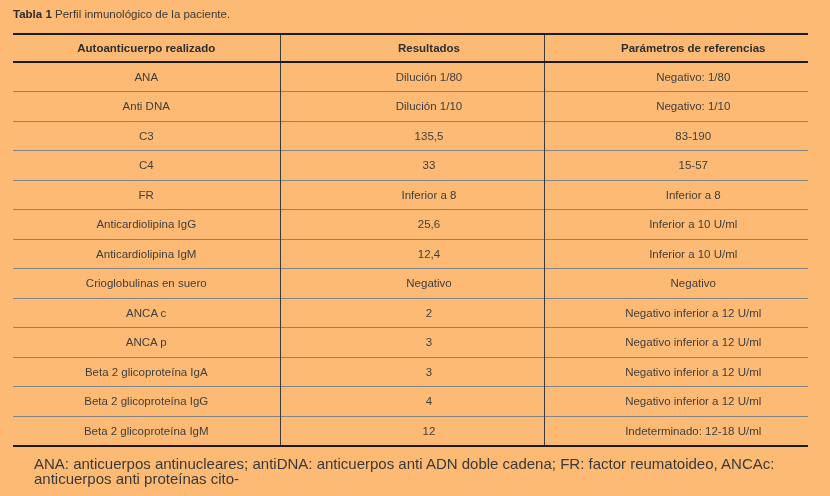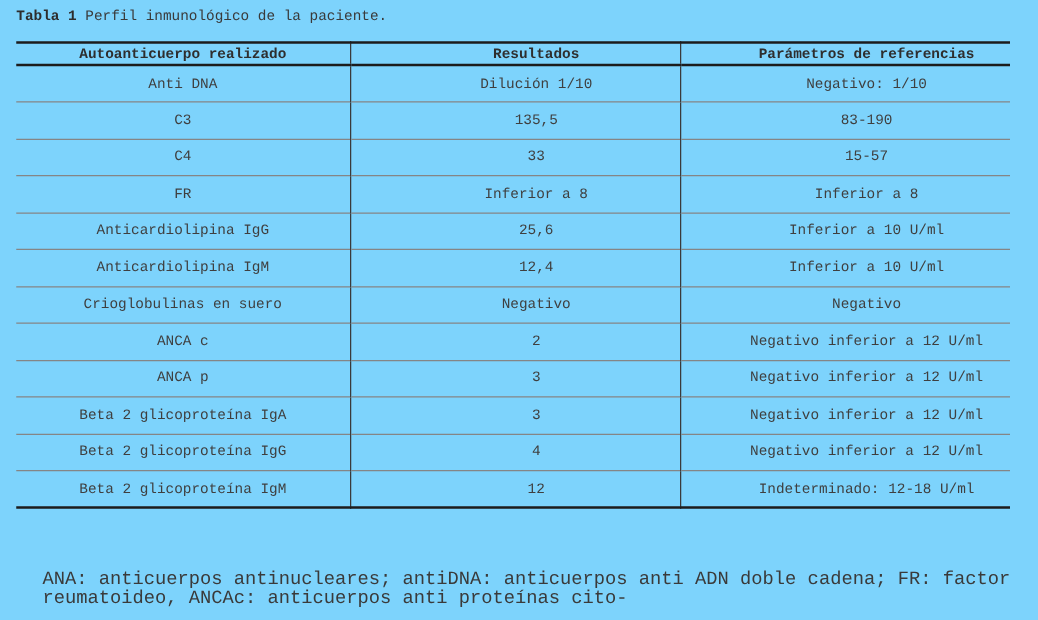--- a/index.html
+++ b/index.html
@@ -4,22 +4,22 @@
 <style>
   html, body {
     margin: 0;
     padding: 0;
     background: #ffffff;
   }
   .page {
     position: relative;
     width: 830px;
     height: 496px;
-    background: #7dd3fc;
-    font-family: Liberation Mono, monospace;
+    background: #fdba74;
+    font-family: Liberation Sans, sans-serif;
     color: #3d3d3d;
     overflow: hidden;
   }
   .caption {
     position: absolute;
     left: 13px;
     top: 7px;
     font-size: 11.5px;
     line-height: 14px;
     color: #3a3a3a;
@@ -49,21 +49,21 @@
     padding: 0 6px;
     overflow: hidden;
     white-space: nowrap;
   }
   table.datatable th + th,
   table.datatable td + td {
     border-left: 1px solid #3a3a3a;
     padding-left: 40px;
   }
   table.datatable thead tr {
-    height: 18px;
+    height: 28px;
   }
   table.datatable thead th {
     font-weight: bold;
     color: #2e2e2e;
     border-bottom: 2px solid #1c1c1c;
   }
   table.datatable tbody tr {
     height: 29.5px;
     color: #3f3f3f;
   }
@@ -98,20 +98,25 @@
         <col class="c3">
     </colgroup>
     <thead>
       <tr>
         <th>Autoanticuerpo realizado</th>
         <th>Resultados</th>
         <th>Parámetros de referencias</th>
       </tr>
     </thead>
     <tbody id="table-body">
+        <tr>
+          <td>ANA</td>
+          <td>Dilución 1/80</td>
+          <td>Negativo: 1/80</td>
+        </tr>
         <tr>
           <td>Anti DNA</td>
           <td>Dilución 1/10</td>
           <td>Negativo: 1/10</td>
         </tr>
         <tr>
           <td>C3</td>
           <td>135,5</td>
           <td>83-190</td>
         </tr>

